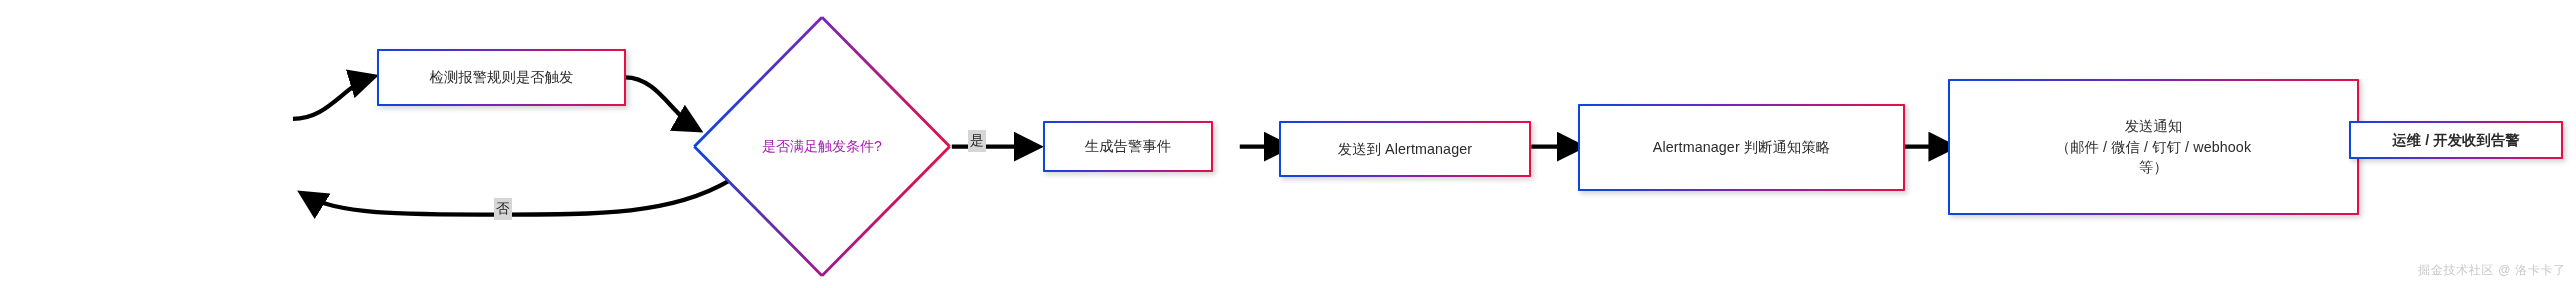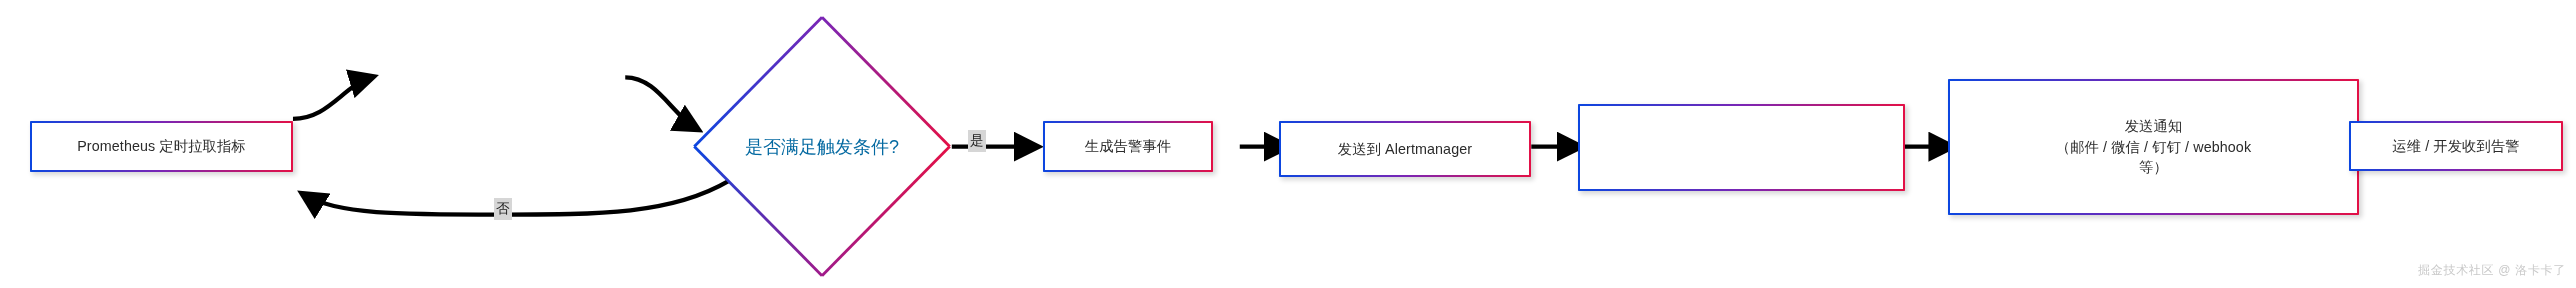--- a/index.html
+++ b/index.html
@@ -47,22 +47,22 @@
 
   
   .diamond-wrap{
     position:absolute;
     display:flex;align-items:center;justify-content:center;
   }
   .diamond-wrap svg{position:absolute;left:0;top:0;overflow:visible;}
   .diamond-label{
     position:relative;
     z-index:2;
-    font-size:18px;
-    color:#0369a1;
+    font-size:14px;
+    color:#a21caf;
     white-space:nowrap;
     text-align:center;
   }
 
   
   .edge-label{
     position:absolute;
     background:#d6d6d6;
     color:#1d1d1d;
     font-size:13.6px;
@@ -105,26 +105,26 @@
 
     <path d="M 1735,205 L 1800,205" fill="none" stroke="#000000" stroke-width="6" marker-end="url(#arrowhead)"></path>
 
     <path d="M 2143,205 L 2210,205" fill="none" stroke="#000000" stroke-width="6" marker-end="url(#arrowhead)"></path>
 
     <path d="M 2665,205 L 2730,205" fill="none" stroke="#000000" stroke-width="6" marker-end="url(#arrowhead)"></path>
 
     <path d="M 3220,205 L 3285,205" fill="none" stroke="#000000" stroke-width="6" marker-end="url(#arrowhead)"></path>
   </svg>
 
-  <div class="node" style="left:30px;top:121px;width:263px;height:51px;">
+
+  <div class="node" style="left:377px;top:49px;width:249px;height:57px;">
     <span class="lines">
-      <span>Prometheus 定时拉取指标</span>
+      <span>检测报警规则是否触发</span>
     </span>
   </div>
-
 
   <div class="diamond-wrap" style="left:690px;top:13px;width:264px;height:267px;">
     <svg width="264" height="267" viewBox="0 0 370 374" xmlns="http://www.w3.org/2000/svg">
       <defs>
         <linearGradient id="diaGradTL" x1="0" y1="0" x2="1" y2="0">
           <stop offset="0%" stop-color="#0b46e0"></stop>
           <stop offset="100%" stop-color="#7a25b5"></stop>
         </linearGradient>
         <linearGradient id="diaGradTR" x1="0" y1="0" x2="1" y2="0">
           <stop offset="0%" stop-color="#7a25b5"></stop>
@@ -159,32 +159,33 @@
   </div>
 
   <div class="node" style="left:1279px;top:121px;width:252px;height:56px;">
     <span class="lines">
       <span>发送到 Alertmanager</span>
     </span>
   </div>
 
   <div class="node" style="left:1578px;top:104px;width:327px;height:87px;">
     <span class="lines">
+      <span>Alertmanager 判断通知策略</span>
     </span>
   </div>
 
   <div class="node" style="left:1948px;top:79px;width:411px;height:136px;">
     <span class="lines">
       <span>发送通知</span>
       <span>（邮件 / 微信 / 钉钉 / webhook</span>
       <span>等）</span>
     </span>
   </div>
 
-  <div class="node" style="left:2349px;top:121px;width:214px;height:50px;">
+  <div class="node" style="left:2349px;top:121px;width:214px;height:38px;font-weight:bold;">
     <span class="lines">
       <span>运维 / 开发收到告警</span>
     </span>
   </div>
 
   <div class="watermark">掘金技术社区 @ 洛卡卡了</div>
 
 </div>
 
 

